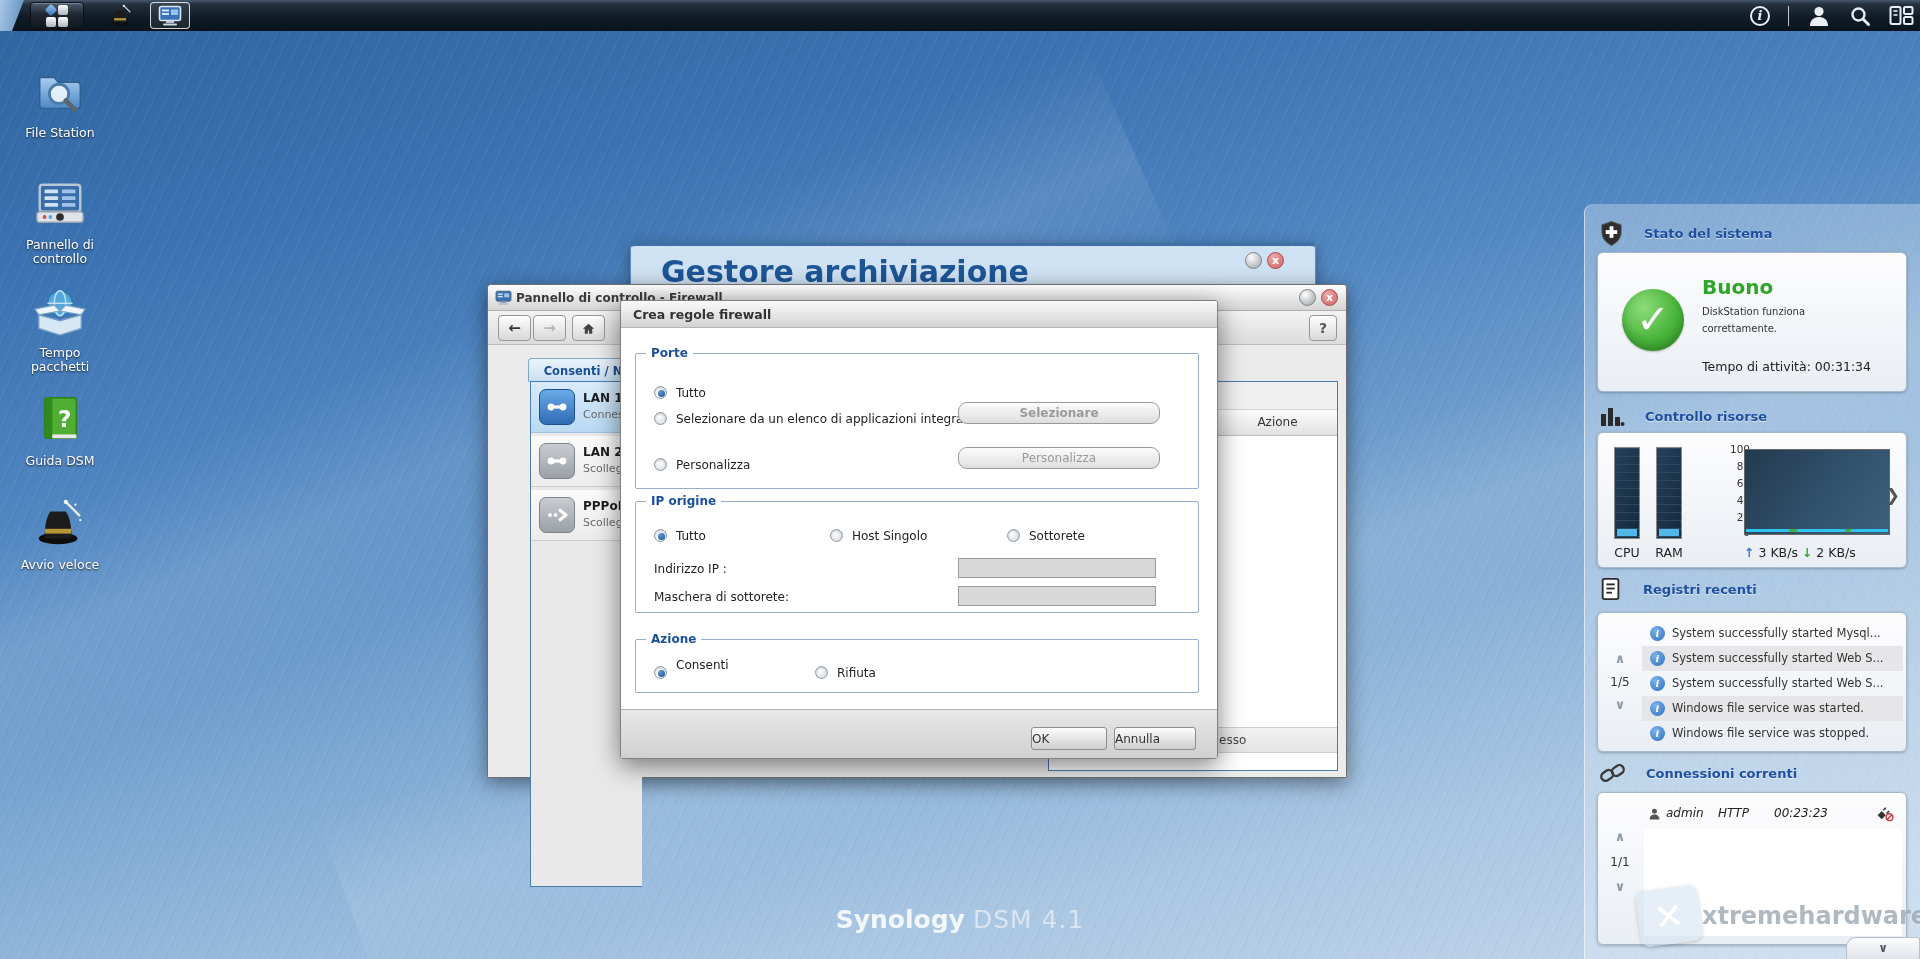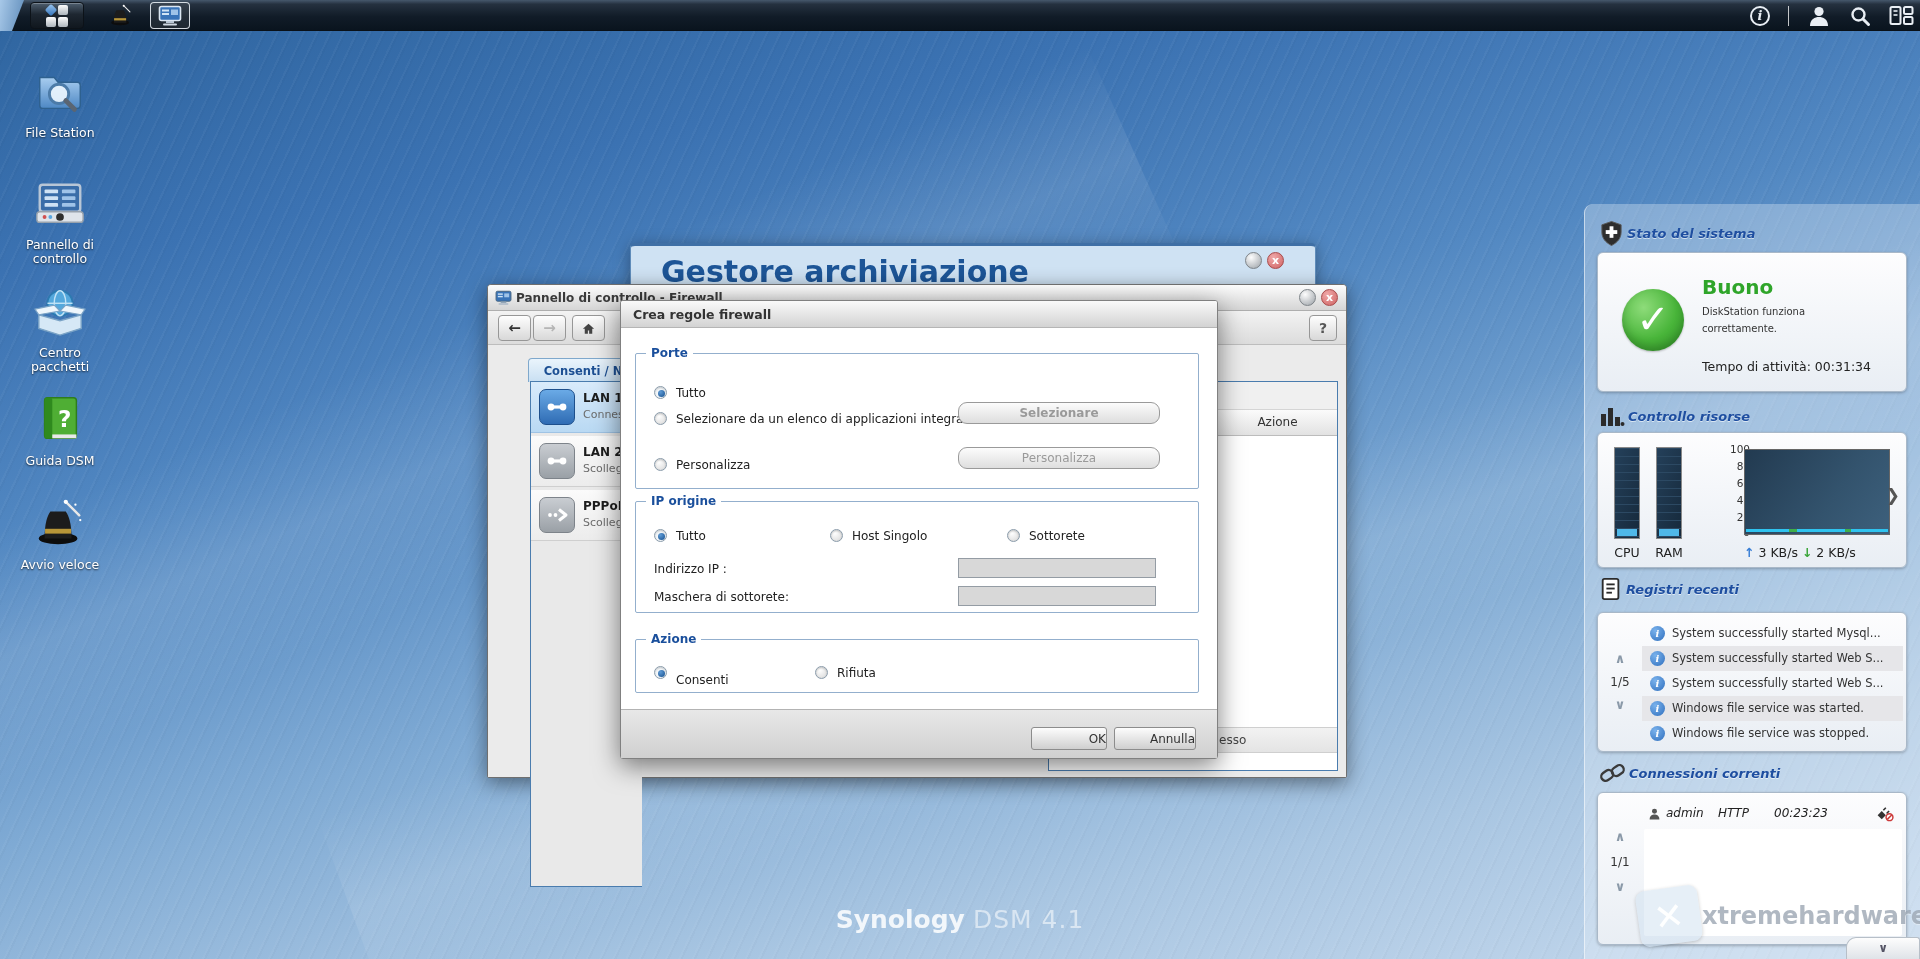--- a/index.html
+++ b/index.html
@@ -129,30 +129,30 @@
   .radio.checked{background:#f4f8fb;}
   .radio.checked::after{content:'';position:absolute;left:3px;top:3px;width:7px;height:7px;border-radius:50%;
     background:radial-gradient(circle at 35% 30%,#5e9bd6,#164f8d);}
   .rlabel{position:absolute;font-size:12px;color:#222;line-height:19px;}
   .mini-btn{position:absolute;left:322px;width:202px;height:22px;border:1px solid #9a9a9a;border-radius:9px;
     background:linear-gradient(#fcfcfc,#dedede);color:#9a9a9a;font-size:12px;text-align:center;line-height:21px;}
   .dis-input{position:absolute;left:322px;width:198px;height:20px;background:#d8d8d8;border:1px solid #949ca4;}
   .dlg-footer{position:absolute;left:0;top:408px;right:0;bottom:0;
     background:linear-gradient(#e8e8e8,#d0d0d0);border-top:1px solid #b3b3b3;}
   .dlg-btn{position:absolute;top:17px;height:23px;border:1px solid #8c8c8c;border-radius:3px;
-    background:linear-gradient(#fdfdfd,#cfcfcf);font-size:12px;color:#333;text-align:right;line-height:22px;}
+    background:linear-gradient(#fdfdfd,#cfcfcf);font-size:12px;color:#333;text-align:left;line-height:22px;}
   .btn-ok{right:110px;width:76px;}
   .btn-cancel{right:21px;width:82px;}
   .help-btn{position:absolute;right:9px;top:4px;width:28px;height:26px;border:1px solid #979797;border-radius:4px;
     background:linear-gradient(#fefefe,#d8d8d8);text-align:center;line-height:24px;font-size:14px;font-weight:bold;color:#555;}
 
   
   .widgets{position:absolute;left:1584px;top:204px;width:336px;height:755px;z-index:15;
     background:rgba(240,246,252,0.32);border-left:1px solid rgba(255,255,255,0.55);border-top-left-radius:9px;}
-  .w-head{position:absolute;left:14px;display:flex;align-items:center;gap:3px;font-style:italic;}
+  .w-head{position:absolute;left:14px;display:flex;align-items:center;gap:20px;}
   .w-title{font-size:13px;font-weight:bold;color:#1e4ea0;text-shadow:0 1px 0 rgba(255,255,255,0.6);}
   .card{position:absolute;left:12px;width:310px;background:linear-gradient(#fdfdfe,#e9eef4);
     border:1px solid #a9b8c8;border-radius:6px;
     box-shadow:0 1px 3px rgba(0,0,0,0.25),inset 0 1px 0 #fff;}
   .check-circle{position:absolute;left:24px;top:36px;width:62px;height:62px;border-radius:50%;
     background:radial-gradient(circle at 35% 30%,#8edc7a,#49b53a 55%,#2e9326);
     box-shadow:inset 0 -5px 9px rgba(0,0,0,0.18),0 1px 2px rgba(0,0,0,0.25);
     color:#fff;font-size:40px;font-weight:bold;text-align:center;line-height:60px;}
   .st-status{position:absolute;left:104px;top:22px;font-size:20px;font-weight:bold;color:#2fa52a;}
   .st-desc{position:absolute;left:104px;top:50px;width:160px;font-size:10px;color:#333;line-height:17px;}
@@ -229,21 +229,21 @@
 
   <div class="desk-icon" style="top:284px;" data-interactable="true">
     <svg class="di-art" viewBox="0 0 56 56" data-interactable="false">
       <circle cx="28" cy="20" r="13" fill="#54a8dc" stroke="#2d7ab0" stroke-width="2"></circle>
       <ellipse cx="28" cy="20" rx="6" ry="13" fill="none" stroke="#bfe2f6" stroke-width="1.5"></ellipse>
       <line x1="15" y1="20" x2="41" y2="20" stroke="#bfe2f6" stroke-width="1.5"></line>
       <path d="M6 32l-4-6 20-4 6 6Z" fill="#eef6fc" stroke="#7aa3c6" stroke-width="1.2"></path>
       <path d="M50 32l4-6-20-4-6 6Z" fill="#eef6fc" stroke="#7aa3c6" stroke-width="1.2"></path>
       <path d="M6 32l22 6 22-6v14l-22 7-22-7Z" fill="#d6e8f6" stroke="#7aa3c6" stroke-width="1.5"></path>
     </svg>
-    <div class="di-label" data-interactable="false">Centro pacchetti</div>
+    <div class="di-label" data-interactable="false">Tempo pacchetti</div>
   </div>
 
   <div class="desk-icon" style="top:392px;" data-interactable="true">
     <svg class="di-art" viewBox="0 0 56 56" data-interactable="false">
       <rect x="12" y="6" width="33" height="42" rx="3" fill="#4fae34" stroke="#2e7d1c" stroke-width="1.5"></rect>
       <rect x="12" y="6" width="8" height="42" rx="2" fill="#2f8a1e"></rect>
       <rect x="20" y="44" width="25" height="4" fill="#e9e9e9"></rect>
       <text x="33" y="36" font-size="24" font-weight="bold" fill="#fff" text-anchor="middle" font-family="DejaVu Sans, sans-serif">?</text>
     </svg>
     <div class="di-label" data-interactable="false">Guida DSM</div>
@@ -374,21 +374,21 @@
       <span class="rlabel" style="left:393px;top:25px;" data-interactable="false">Sottorete</span>
       <span class="rlabel" style="left:18px;top:58px;" data-interactable="false">Indirizzo IP :</span>
       <input class="dis-input" style="top: 56px;" disabled="" data-interactable="true" value="">
       <span class="rlabel" style="left:18px;top:86px;" data-interactable="false">Maschera di sottorete:</span>
       <input class="dis-input" style="top: 84px;" disabled="" data-interactable="true" value="">
     </div>
 
     <div class="fs fs-azione" data-interactable="false">
       <span class="fs-legend" data-interactable="false">Azione</span>
       <span class="radio checked" style="left:18px;top:26px;" data-interactable="true"></span>
-      <span class="rlabel" style="left:40px;top:31px;" data-interactable="false">Consenti</span>
+      <span class="rlabel" style="left:40px;top:16px;" data-interactable="false">Consenti</span>
       <span class="radio" style="left:179px;top:26px;" data-interactable="true"></span>
       <span class="rlabel" style="left:201px;top:24px;" data-interactable="false">Rifiuta</span>
     </div>
 
     <div class="dlg-footer" data-interactable="false">
       <div class="dlg-btn btn-ok" data-interactable="true">OK</div>
       <div class="dlg-btn btn-cancel" data-interactable="true">Annulla</div>
     </div>
   </div>
 

